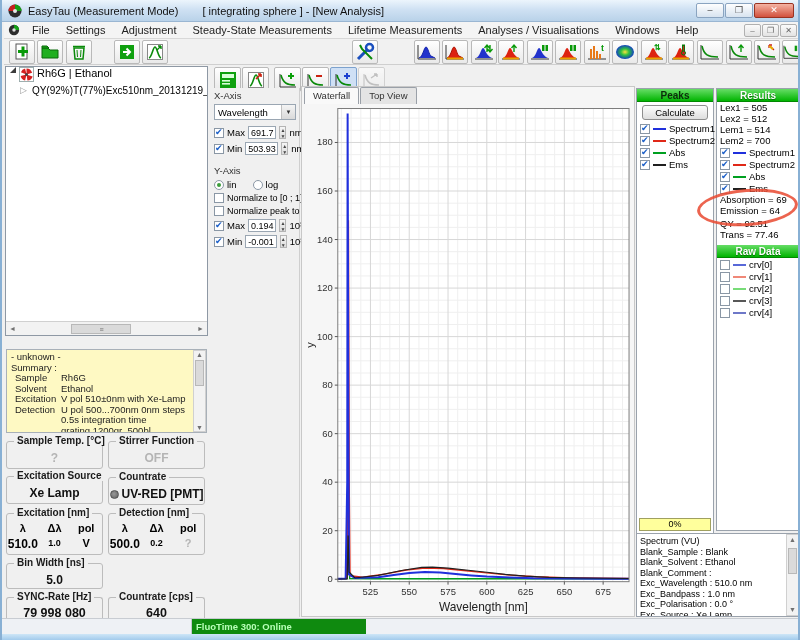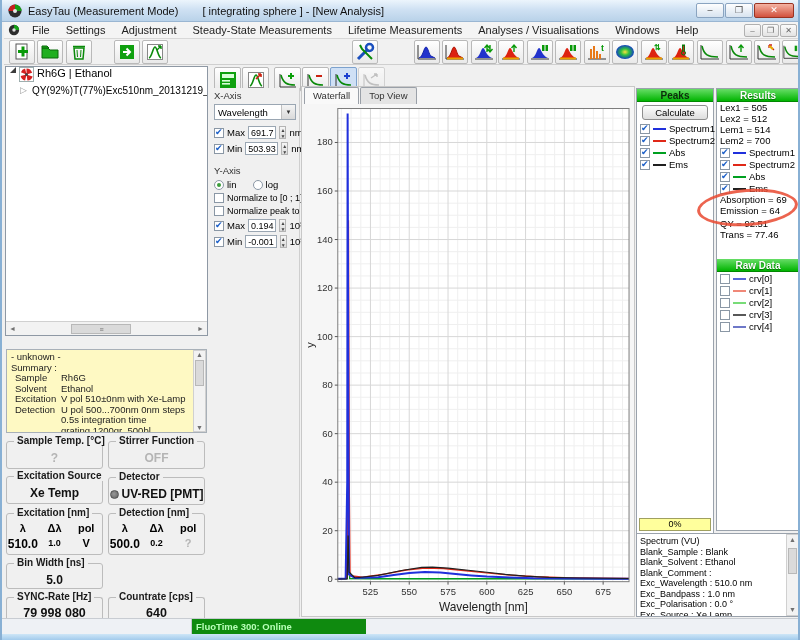--- a/index.html
+++ b/index.html
@@ -394,24 +394,24 @@
   <div class="gb" style="left:4px;top:441px;width:97px;height:28px">
     <b>Sample Temp.  [°C]</b>
     <div class="gval dim">?</div>
   </div>
   <div class="gb" style="left:106px;top:441px;width:97px;height:28px">
     <b>Stirrer Function</b>
     <div class="gval dim">OFF</div>
   </div>
   <div class="gb" style="left:4px;top:476px;width:97px;height:28px">
     <b>Excitation Source</b>
-    <div class="gval">Xe Temp</div>
+    <div class="gval">Xe Lamp</div>
   </div>
   <div class="gb" style="left:106px;top:477px;width:97px;height:28px">
-    <b>Detector</b>
+    <b>Countrate</b>
     <div class="gval" style="display:flex;align-items:center;justify-content:center">
       <span class="led"></span>
       <span>UV-RED [PMT]</span>
     </div>
   </div>
   <div class="gb" style="left:4px;top:513px;width:97px;height:42px">
     <b>Excitation  [nm]</b>
     <div class="trowx" style="margin-top:8px">
       <span>λ</span>
       <span>Δλ</span>
@@ -670,21 +670,21 @@
       </div>
     <div class="ckrow">
         <span class="cb on"></span>
         <span class="sw" style="background: rgb(32, 32, 32);"></span>
         <span>Ems</span>
       </div>
     <div class="rline">Absorption = 69</div>
     <div class="rline">Emission = 64</div>
     <div class="rline" style="padding-top:2px">QY = 92.51</div>
     <div class="rline">Trans = 77.46</div>
-    <div class="ghead light" style="margin-top:19px">Raw Data</div>
+    <div class="ghead light" style="margin-top:5px">Raw Data</div>
     <div class="ckrow">
         <span class="cb"></span>
         <span class="sw" style="background: rgb(88, 104, 216);"></span>
         <span>crv[0]</span>
       </div>
     <div class="ckrow">
         <span class="cb"></span>
         <span class="sw" style="background: rgb(240, 136, 120);"></span>
         <span>crv[1]</span>
       </div>

